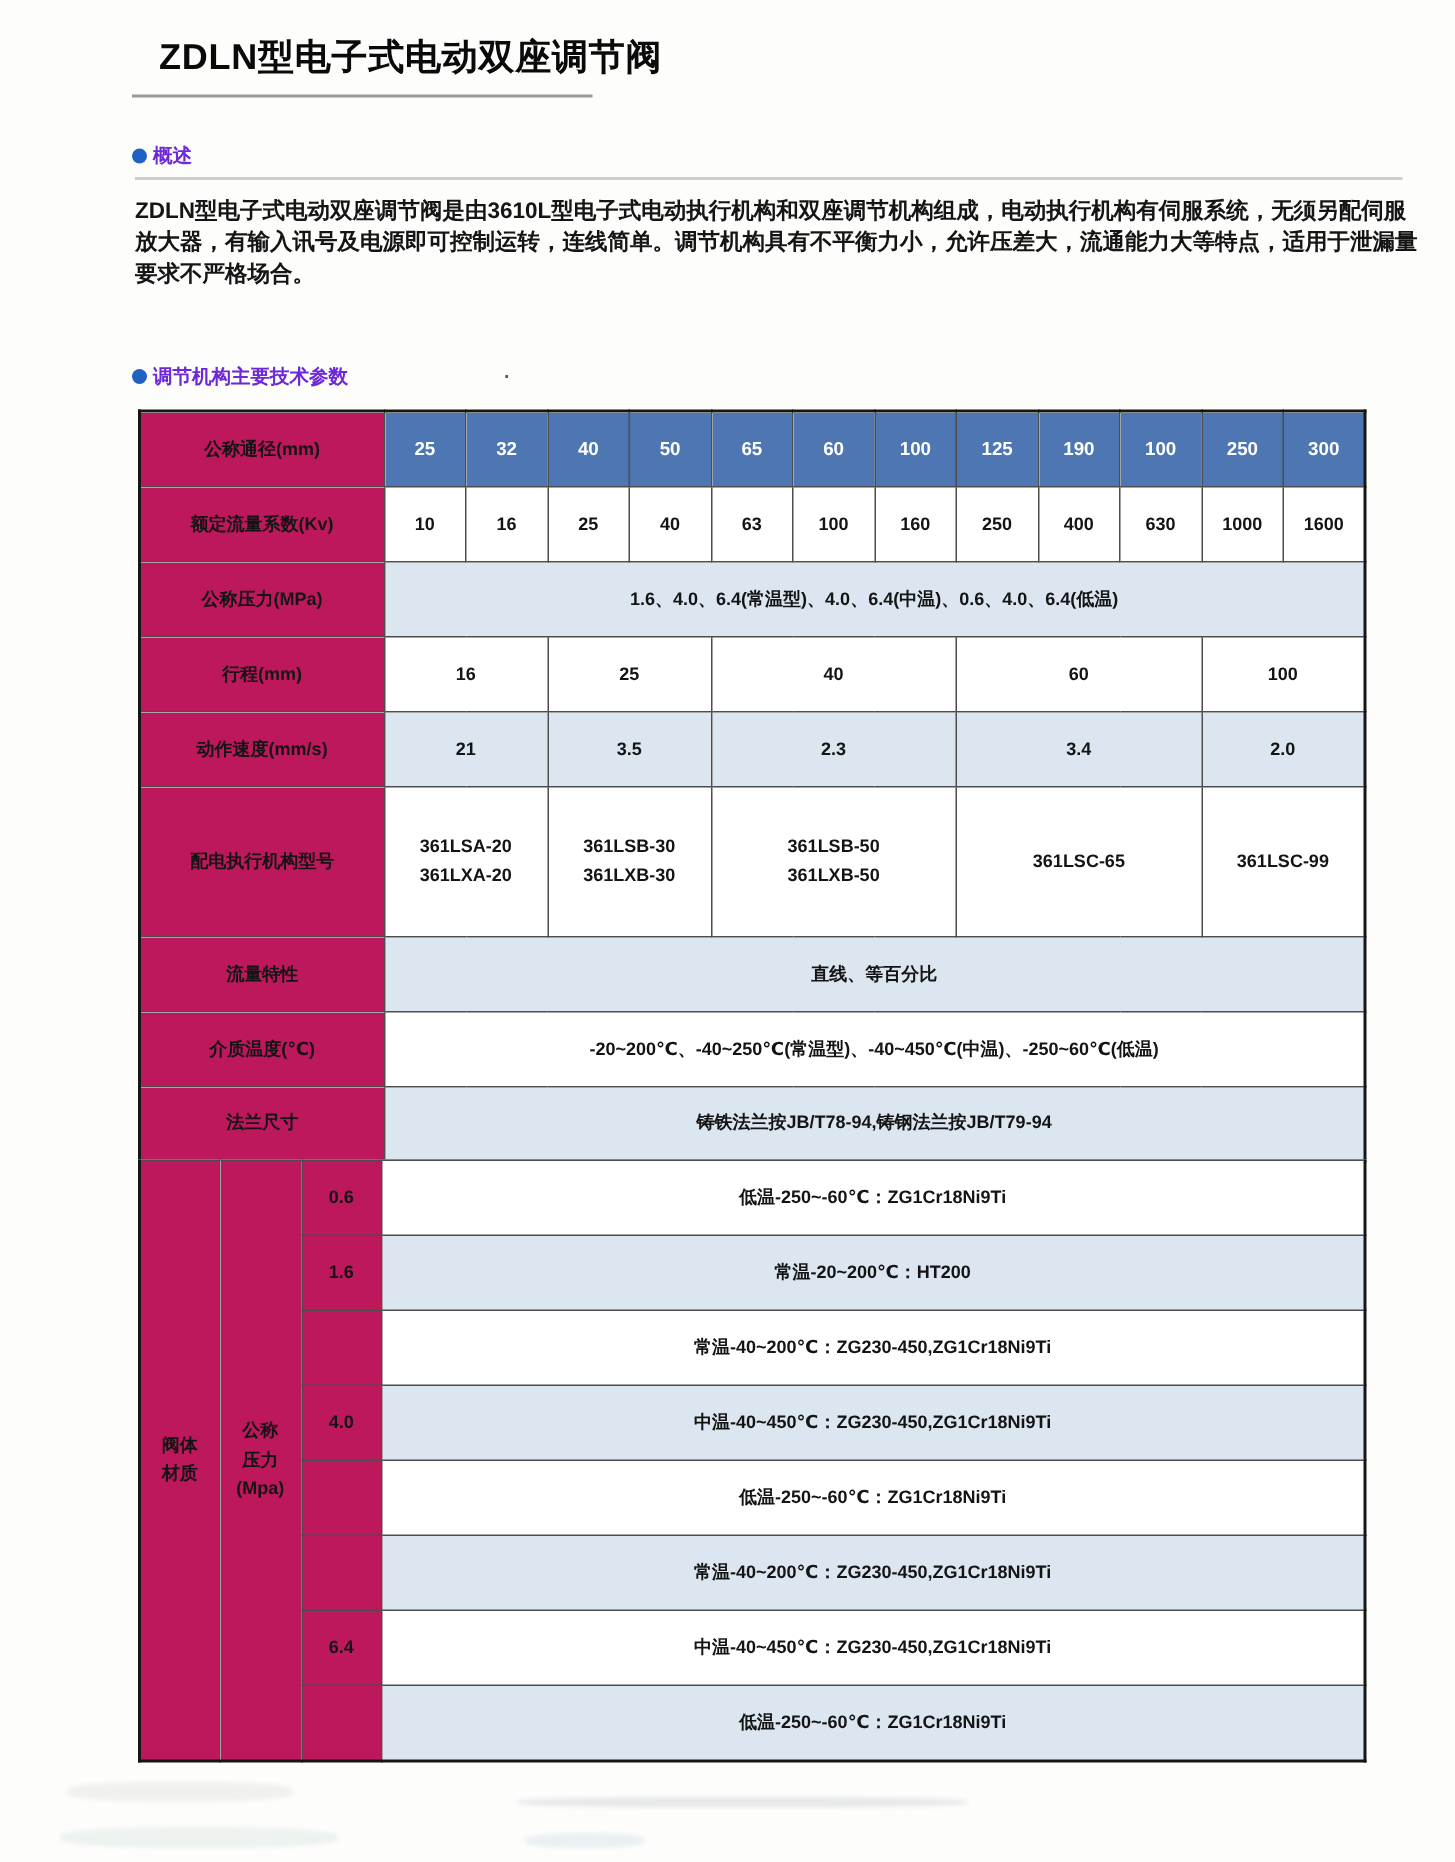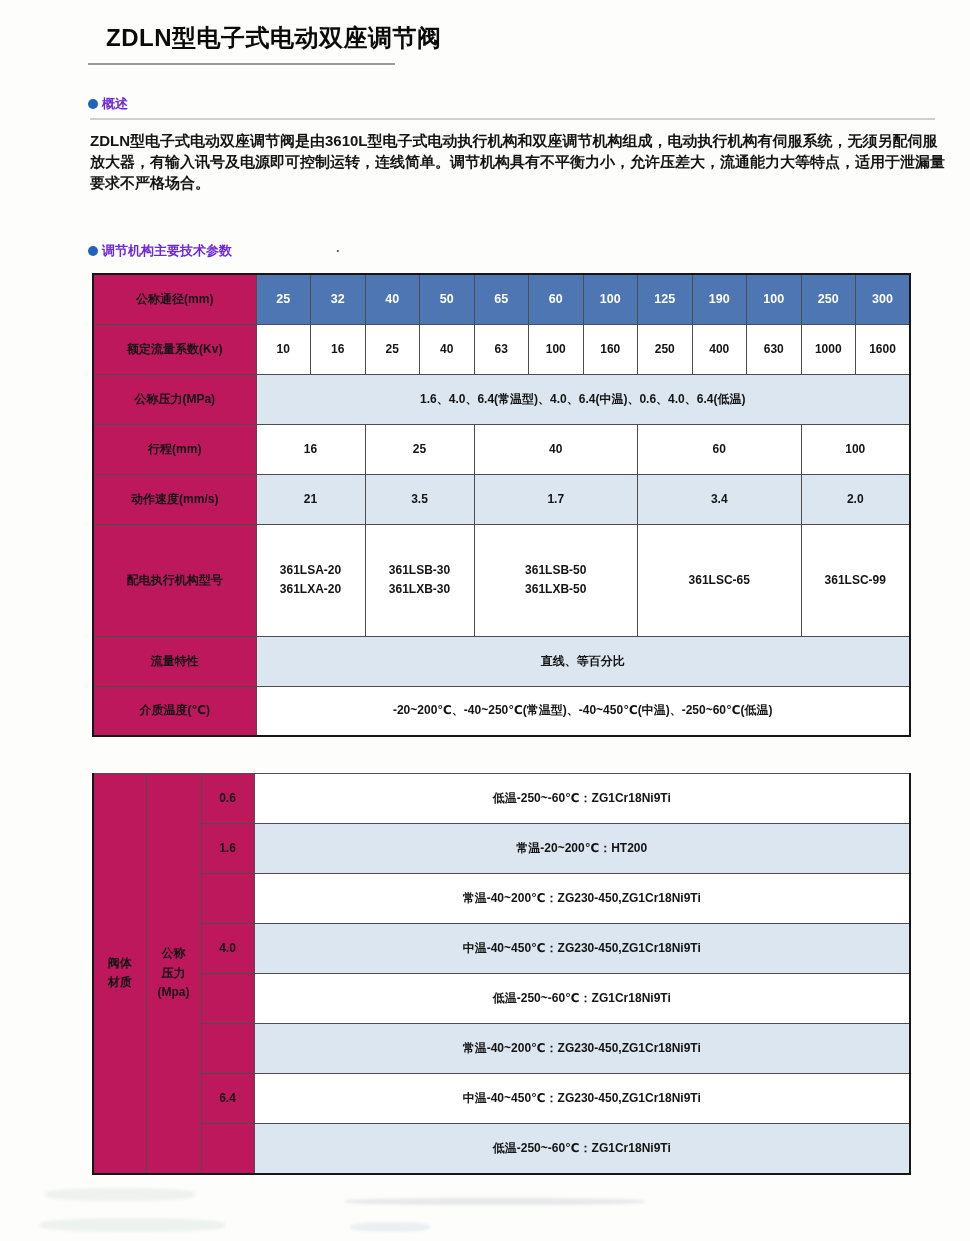--- a/index.html
+++ b/index.html
@@ -50,21 +50,21 @@
   #spec-table{left:92px;top:273px;width:817px;border:2px solid #161616;}
   #material-table{left:92px;top:773px;width:817px;border:2px solid #161616;border-top:none;}
   td,th{
     border:1px solid #4d4d4d;
     font-size:12px;font-weight:600;color:#141414;
     text-align:center;vertical-align:middle;
     padding:0 4px;white-space:pre-line;line-height:1.55;
     overflow:hidden;
   }
   #spec-table tr{height:50px;}
-  #spec-table tr.tall{height:112px;margin-top:41px;}
+  #spec-table tr.tall{height:100px;margin-top:41px;}
   #material-table tr{height:50px;}
   .head-blue{
     background:var(--header-blue,#4d76b3);
     color:#fff;font-weight:bold;font-size:12.5px;
   }
   .band{background:var(--band-blue,#dbe6f0);}
   .label-cell{background:#be185d;}
   .v-label{line-height:1.6;}
 
   .scan-artifact{position:absolute;border-radius:40%;filter:blur(1.5px);}
@@ -152,21 +152,21 @@
           <td colspan="2">16</td>
           <td colspan="2">25</td>
           <td colspan="3">40</td>
           <td colspan="3">60</td>
           <td colspan="2">100</td>
         </tr>
         <tr>
           <th class="label-cell">动作速度(mm/s)</th>
           <td colspan="2" class="band">21</td>
           <td colspan="2" class="band">3.5</td>
-          <td colspan="3" class="band">1.7</td>
+          <td colspan="3" class="band">2.3</td>
           <td colspan="3" class="band">3.4</td>
           <td colspan="2" class="band">2.0</td>
         </tr>
         <tr class="tall">
           <th class="label-cell">配电执行机构型号</th>
           <td colspan="2">361LSA-20
 361LXA-20</td>
           <td colspan="2">361LSB-30
 361LXB-30</td>
           <td colspan="3">361LSB-50
@@ -175,20 +175,24 @@
           <td colspan="2">361LSC-99</td>
         </tr>
         <tr>
           <th class="label-cell">流量特性</th>
           <td colspan="12" class="band">直线、等百分比</td>
         </tr>
         <tr>
           <th class="label-cell">介质温度(℃)</th>
           <td colspan="12">-20~200℃、-40~250℃(常温型)、-40~450℃(中温)、-250~60℃(低温)</td>
         </tr>
+        <tr>
+          <th class="label-cell">法兰尺寸</th>
+          <td colspan="12" class="band">铸铁法兰按JB/T78-94,铸钢法兰按JB/T79-94</td>
+        </tr>
       </tbody>
   </table>
 
   <table id="material-table">
     <colgroup>
       <col style="width:53px">
         <col style="width:55px">
         <col style="width:53px">
         <col style="width:656px">
     </colgroup>

